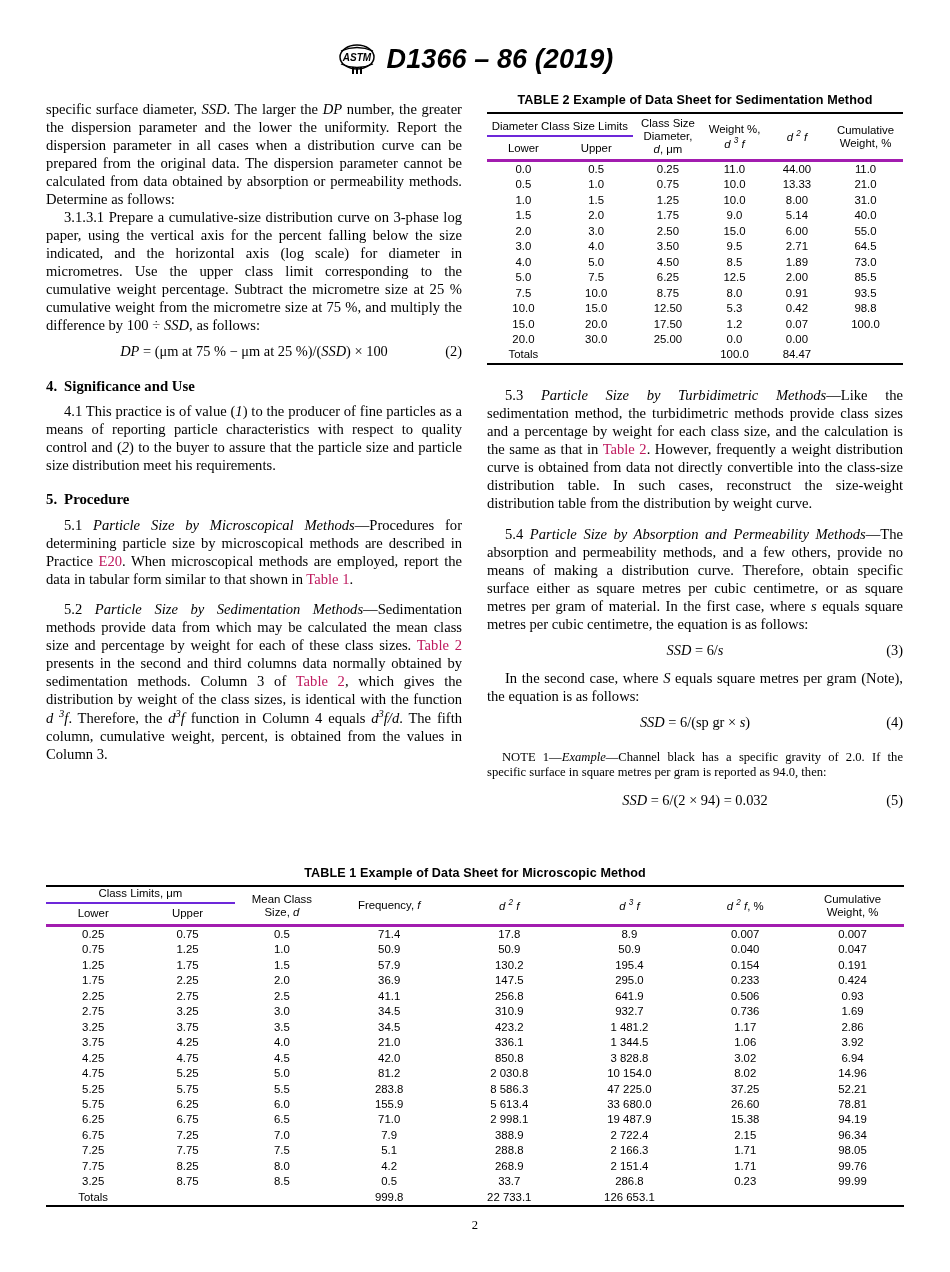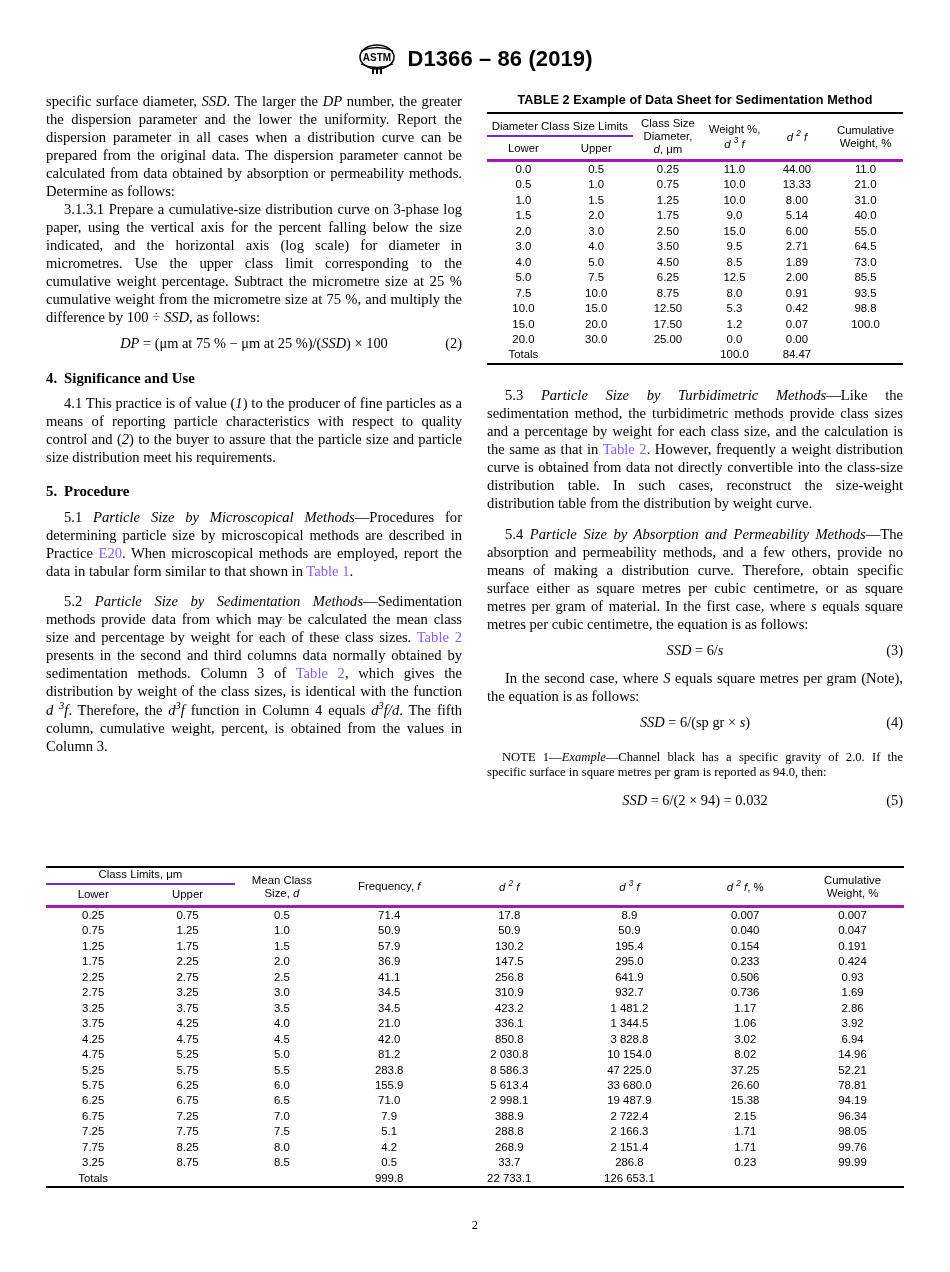--- a/index.html
+++ b/index.html
@@ -21,42 +21,43 @@
   
   .page-header {
     position: absolute;
     top: 42px;
     left: 0;
     width: 950px;
     display: flex;
     align-items: center;
     justify-content: center;
     gap: 10px;
+    font-style: italic;
   }
   .astm-logo {
     display: block;
     width: 40px;
     height: 34px;
   }
   .std-designation {
     font-family: "Liberation Sans", "DejaVu Sans", sans-serif;
-    font-size: 22px;
+    font-size: 27px;
     font-weight: bold;
     letter-spacing: 0.1px;
   }
 
   
   .col {
     position: absolute;
     width: 416px;
     text-align: justify;
     font-size: 14.6px;
     line-height: 1.235;
   }
-  .col-left  { left: 46px;  top: 92px; }
+  .col-left  { left: 46px;  top: 100px; }
   .col-right { left: 487px; top: 386px; }
 
   p.para {
     margin: 0;
     text-indent: 18px;
     text-align: justify;
     -webkit-hyphens: auto;
     hyphens: auto;
   }
   p.para.nohang { text-indent: 0; }
@@ -77,21 +78,21 @@
     margin: 9px 0 9px 0;
     text-align: center;
     font-size: 14.4px;
   }
   .eqline .eqnum {
     position: absolute;
     right: 0;
     top: 0;
   }
   .it { font-style: italic; }
-  .lnk { color: #8b5cf6; }
+  .lnk { color: #be185d; }
   .sup { font-size: 0.72em; vertical-align: super; font-style: italic; }
 
   .notepara {
     margin: 4px 0 0 0;
     font-size: 12.6px;
     text-align: justify;
     line-height: 1.22;
     text-indent: 15px;
   }
   .smallcaps { font-variant: small-caps; margin-top: 44px; }
@@ -363,20 +364,21 @@
             <td>100.0</td>
             <td>84.47</td>
             <td></td>
           </tr>
         </tbody>
     </table>
     <div class="rule-bottom" style="height:0;margin-top:0"></div>
   </div>
 
   <div class="tbl-wrap" id="table1-wrap">
+    <div class="tbl-title">TABLE 1 Example of Data Sheet for Microscopic Method</div>
     <table class="dt">
       <colgroup>
         <col style="width:11%">
           <col style="width:11%">
           <col style="width:11%">
         <col style="width:14%">
           <col style="width:14%">
           <col style="width:14%">
         <col style="width:13%">
           <col style="width:12%">

